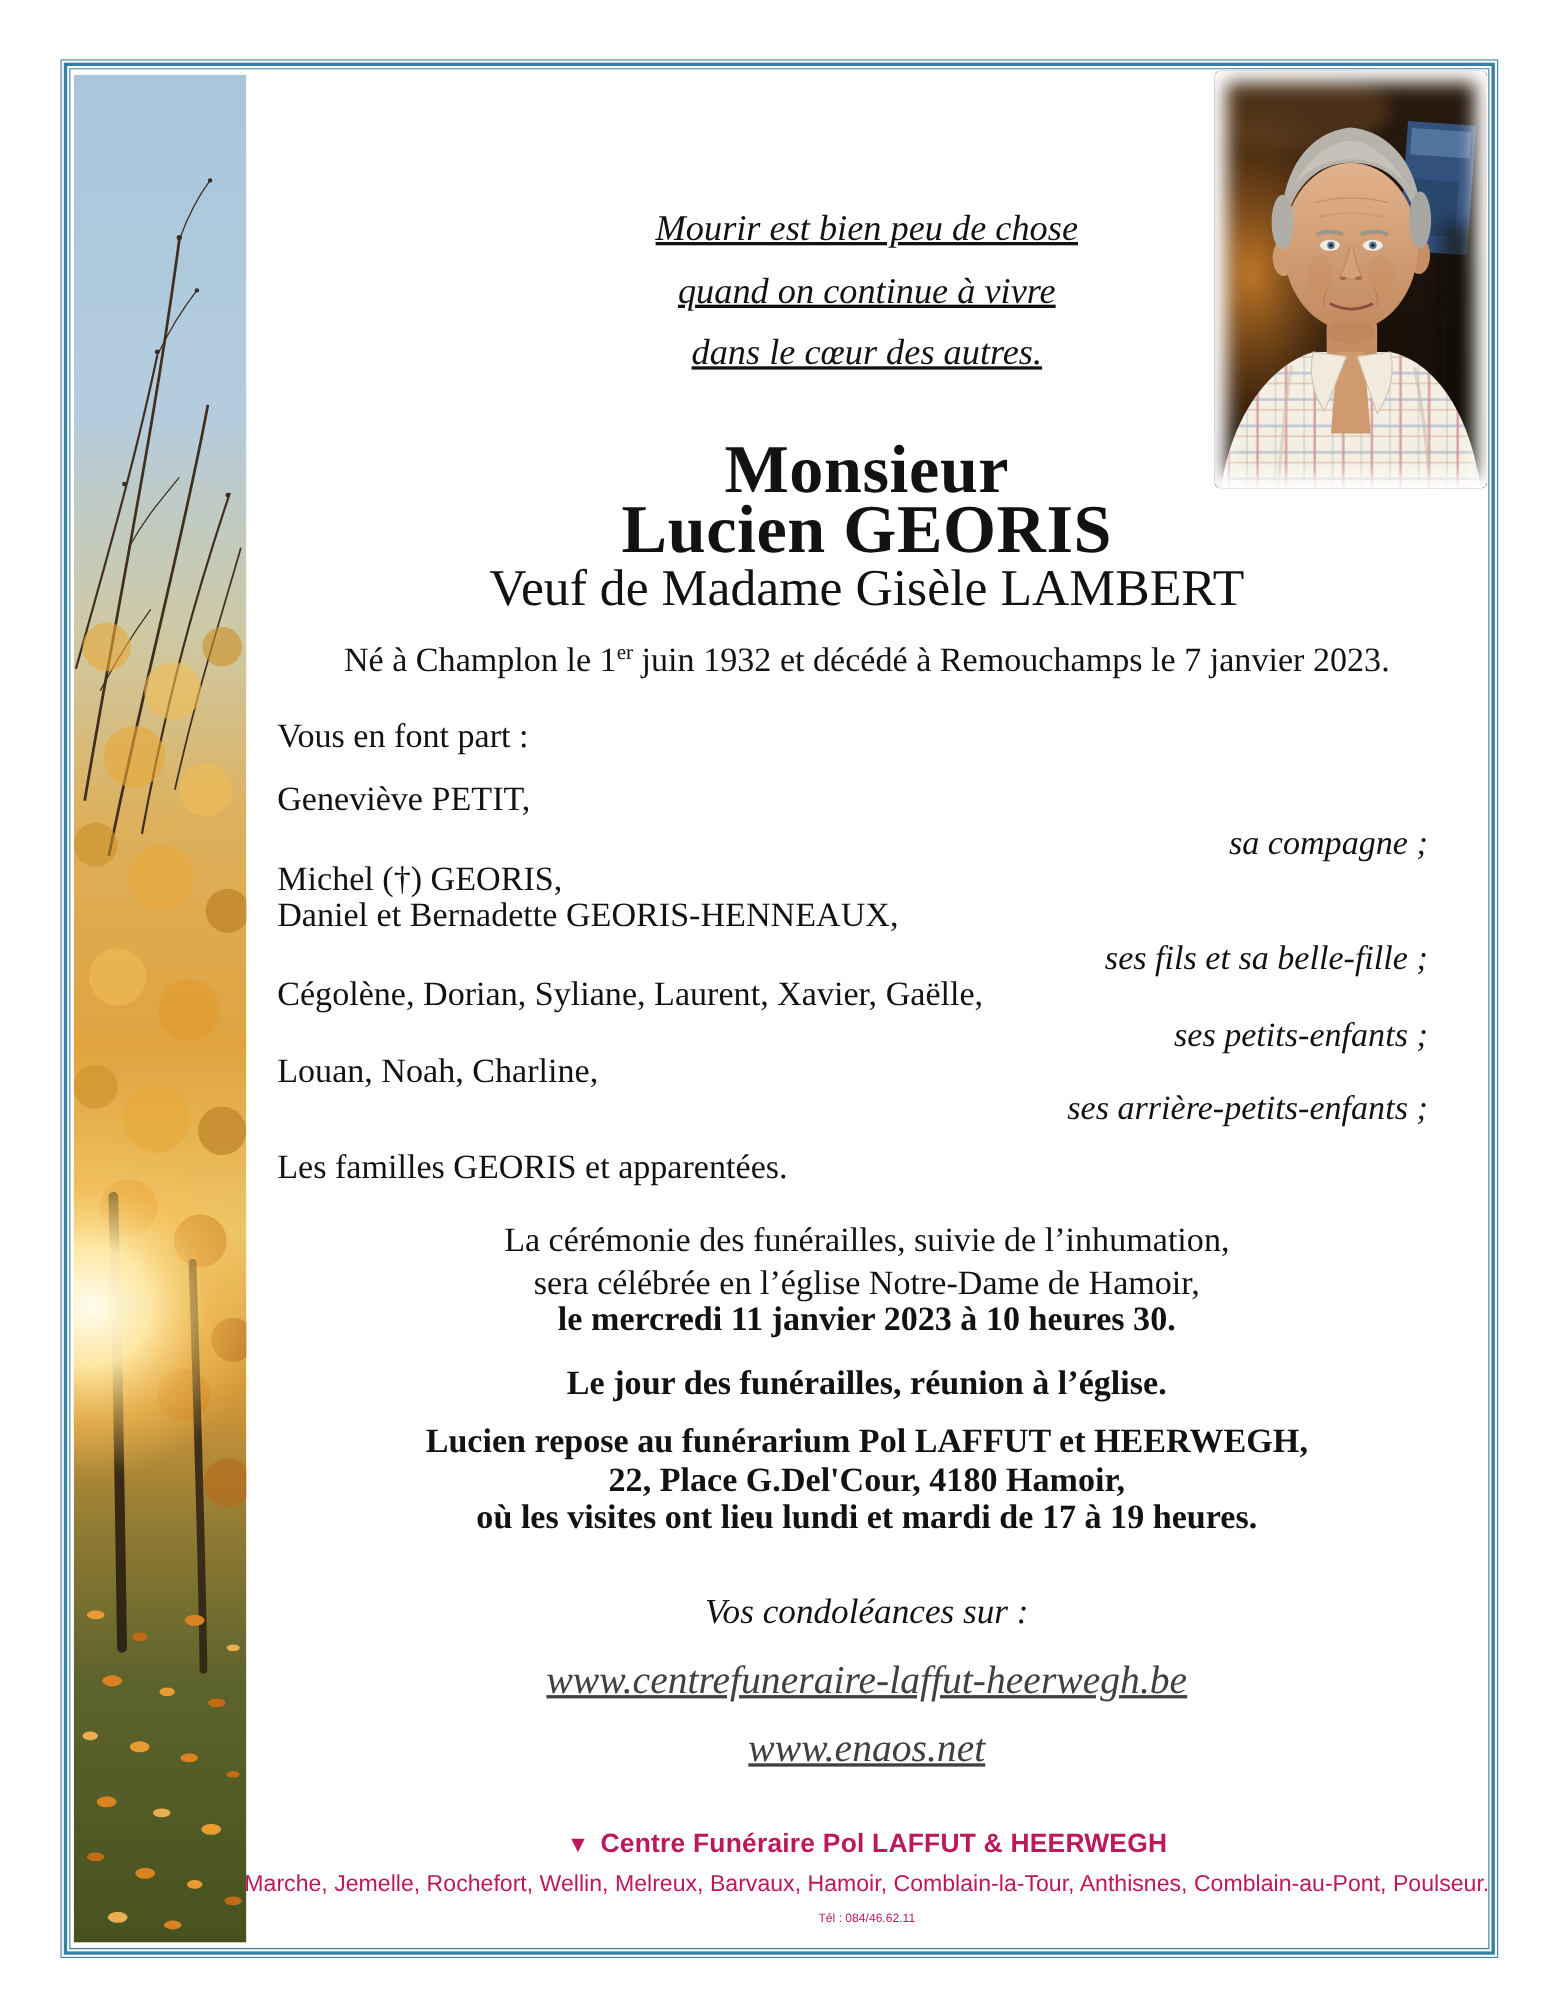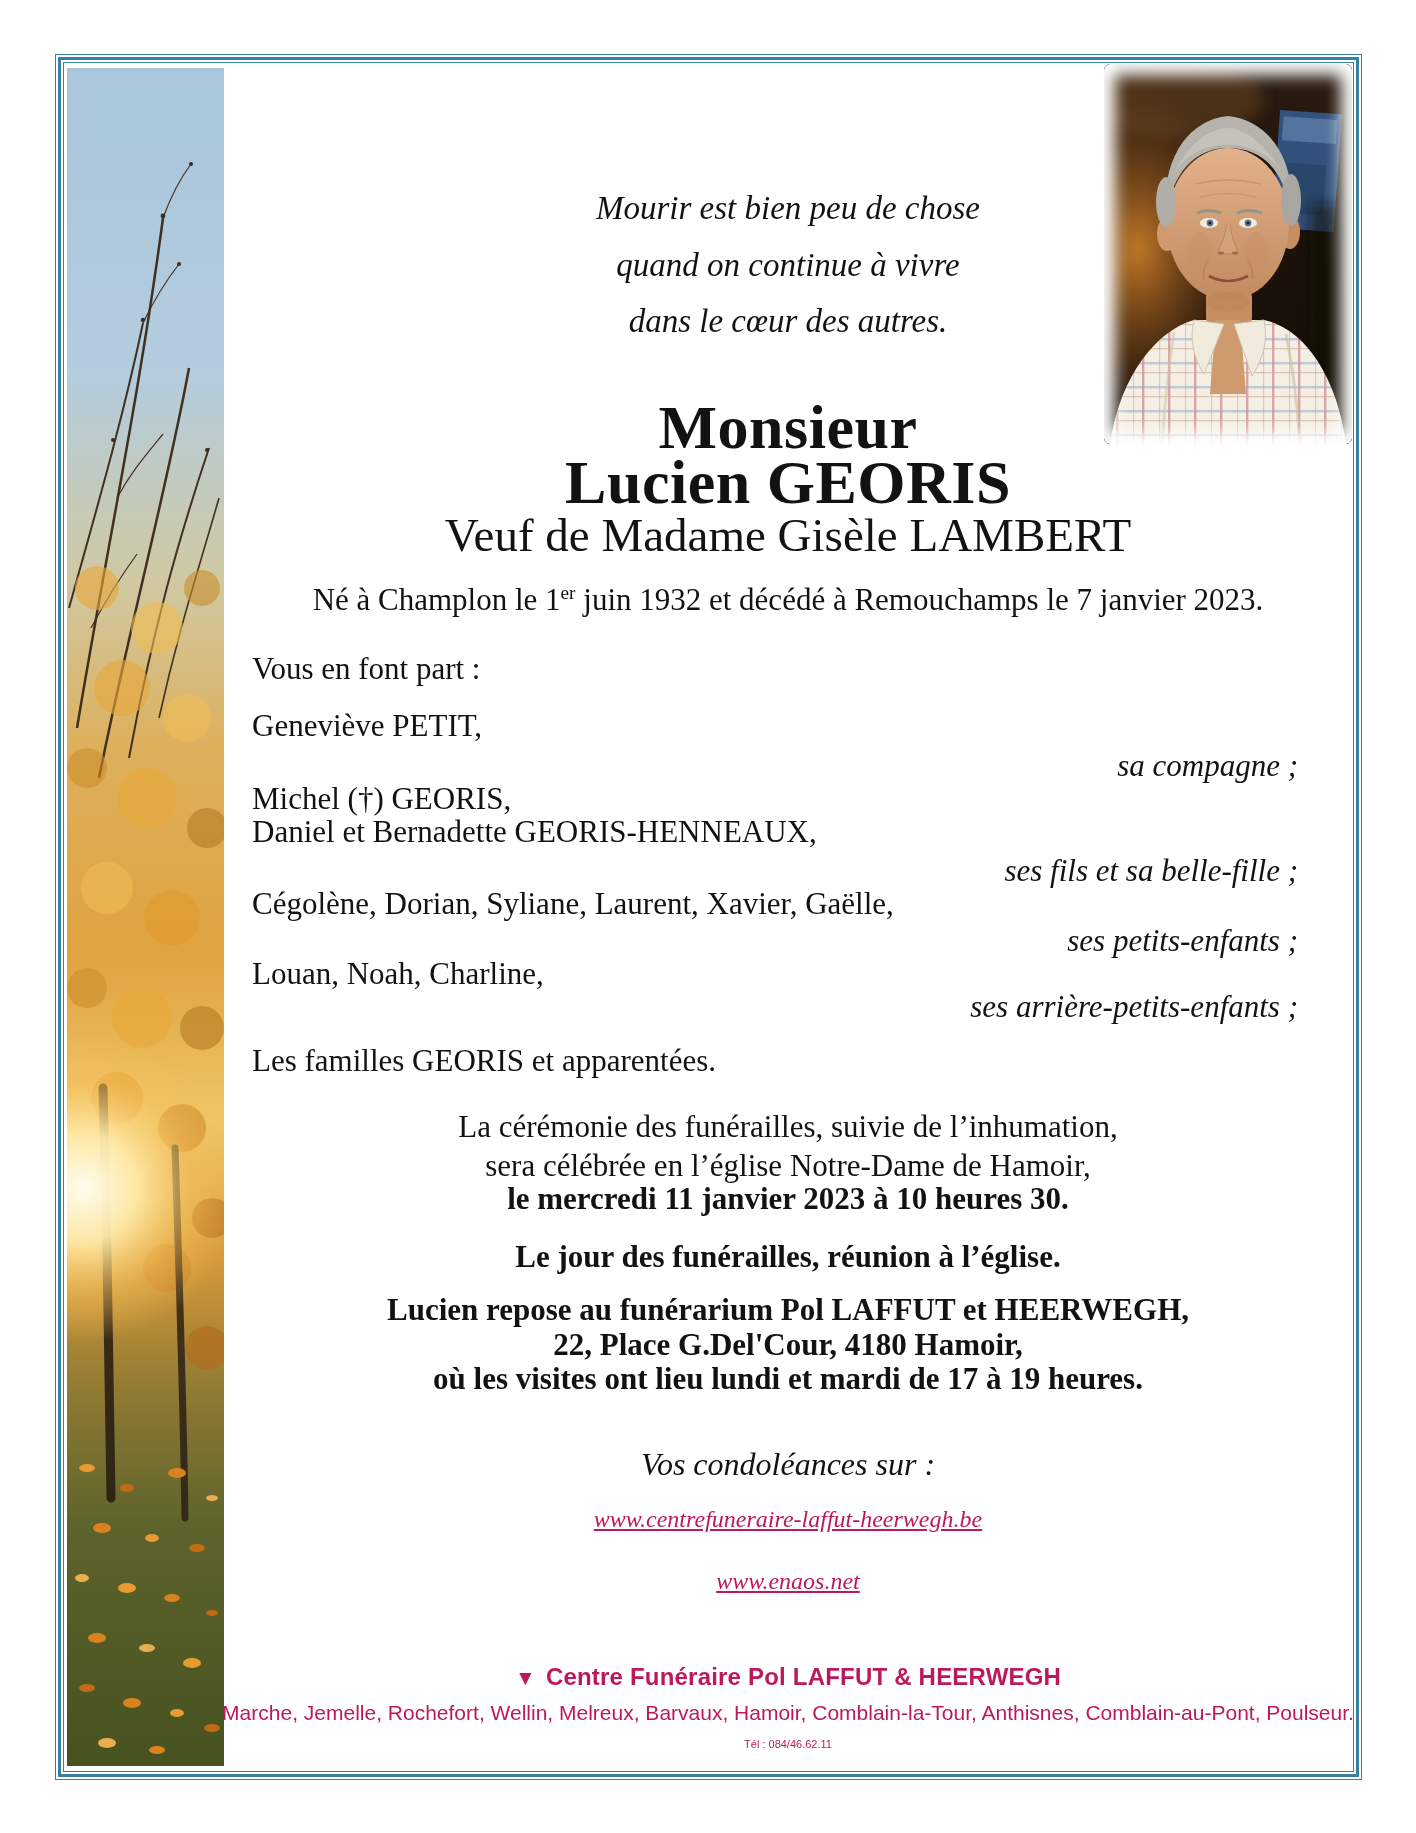--- a/index.html
+++ b/index.html
@@ -23,28 +23,28 @@
   }
   .portrait .feather {
     position:absolute; inset:0; border-radius:6px; pointer-events:none;
     box-shadow: inset 0 0 16px 11px #ffffff;
   }
   
   .line { position:absolute; white-space:nowrap; }
   .c { left:222px; width:1132px; text-align:center; }
   .l { left:252px; text-align:left; }
   .r { left:252px; width:1046px; text-align:right; }
-  .quote { font-style:italic; font-size:33px; }
+  .quote { font-style:italic; font-size:33px;text-decoration:underline; }
   .title { font-weight:bold; font-size:62px; letter-spacing:0.5px; }
   .widow { font-size:47px; }
   .body-t { font-size:31px; }
   .bold-t { font-size:31px; font-weight:bold; }
   .rel { font-style:italic; font-size:31px; }
   .cond { font-style:italic; font-size:32px; }
-  .link-line a { color:#be185d; font-style:italic; font-size:24px; text-decoration:underline; }
+  .link-line a { color:#404040; font-style:italic; font-size:36px; text-decoration:underline; }
   sup.ord { font-size:0.62em; vertical-align:super; line-height:0; }
   
   .foot { font-family:"Liberation Sans","DejaVu Sans",sans-serif; color:#be185d; }
   .foot-title { font-size:24px; font-weight:bold; letter-spacing:0.2px; }
   .foot-title .tri { font-size:21px; margin-right:10px; }
   .foot-loc { font-size:21px; }
   .foot-tel { font-size:11px; }
 </style>
 </head>
 <body>

